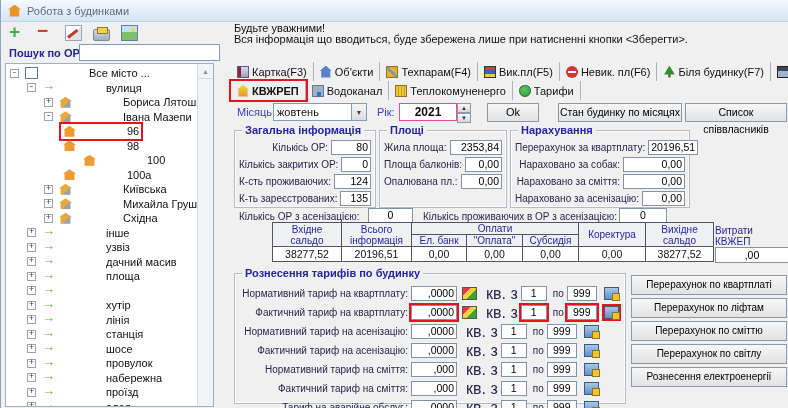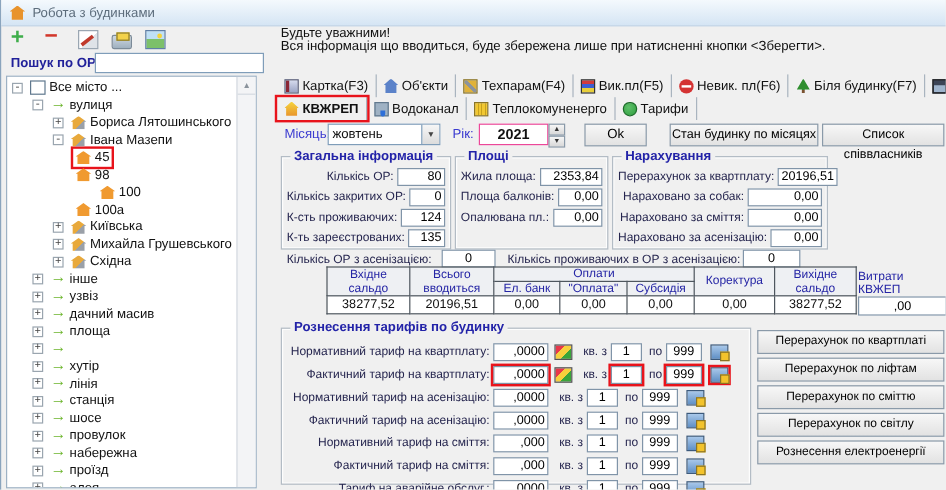--- a/index.html
+++ b/index.html
@@ -43,21 +43,21 @@
     font-size:9px; line-height:7px; text-align:center; margin-right:4px; font-family:"Liberation Mono",monospace; }
   .tico { width:13px; height:11px; min-width:13px; display:inline-block; margin-right:3px; }
   .tico[data-icon="city-icon"] { background:linear-gradient(#a8bcd0,#7e96ac); border:1px solid #60788e;
     background-image:repeating-linear-gradient(90deg,rgba(255,255,255,.7) 0 2px,transparent 2px 4px); height:12px; }
   .tico[data-icon="arrow-icon"] { position:relative; }
   .tico[data-icon="arrow-icon"]::before { content:"→"; position:absolute; top:-3px; color:#6cb52d; font-weight:bold; font-size:13px; }
   .tico[data-icon="street-icon"] { background:linear-gradient(135deg,#e8a93c 60%,#9aa0a8 60%);
     clip-path:polygon(50% 0,100% 42%,88% 42%,88% 100%,12% 100%,12% 42%,0 42%); }
   .tico[data-icon="house-icon"] { background:#f09a30;
     clip-path:polygon(50% 0,100% 42%,88% 42%,88% 100%,12% 100%,12% 42%,0 42%); }
-  .sel-target { display:inline-flex; align-items:center; padding:0 2px; }
+  .sel-target { display:inline-flex; align-items:center; padding:0 2px;gap:48px; }
   .vscroll { position:absolute; right:0; top:0; width:16px; height:100%; background:#f3f4f6; border-left:1px solid #d4dae0; }
   .scroll-up { height:15px; border-bottom:1px solid #d4dae0; color:#8a939c; font-size:7px; text-align:center; line-height:15px; cursor:pointer; }
   
   .notice { position:absolute; left:233px; top:23px; line-height:11px; color:#101010; }
   
   .tabs { position:absolute; left:230px; height:19px; display:flex; align-items:stretch; }
   .tabs1 { top:62px; } .tabs2 { top:81px; }
   .tab { display:flex; align-items:center; gap:3px; padding:0 6px; border-right:1px solid #a9b4bf; cursor:pointer; white-space:nowrap; }
   .tab.active { font-weight:bold; }
   .tabico { width:12px; height:12px; min-width:12px; display:inline-block; position:relative; }
@@ -112,21 +112,21 @@
   .exp-field { position:absolute; left:714px; top:247px; width:74px; height:16px; line-height:14px; }
   
   .tar-grp { left:233px; top:273px; width:392px; height:131px; }
   .tar-grp .grp-title { color:#2323a8; }
   .tar-rows { position:absolute; left:4px; top:10px; right:2px; }
   .trow { display:flex; align-items:center; height:19px; white-space:nowrap; }
   .trow .tlabel { width:172px; min-width:172px; text-align:right; font-size:10px; color:#26264f; padding-right:3px; }
   .tval { width:46px; min-width:46px; height:15px; }
   .mico { width:15px; height:13px; margin-left:5px; border:1px solid #555;
     background:linear-gradient(135deg,#e8374a 32%,#f7d03c 32% 62%,#3aa53a 62%); }
-  .kvz { margin-left:9px; font-size:10px; color:#26264f; }
+  .kvz { margin-left:9px; font-size:16px; color:#26264f; }
   .tfrom { width:26px; min-width:26px; margin-left:3px; height:15px; }
   .po { margin-left:6px; font-size:10px; color:#26264f; }
   .tto { width:30px; min-width:30px; margin-left:3px; height:15px; }
   .calc-ico { width:15px; height:13px; margin-left:7px; position:relative; cursor:pointer;
     background:linear-gradient(#a9c8ea,#5f8fc5); border:1px solid #3c5a7c; }
   .calc-ico::after { content:""; position:absolute; right:-2px; bottom:-2px; width:6px; height:6px; background:#f3c32c; border:1px solid #8a7425; }
   
   .side-btns { position:absolute; left:630px; top:275px; width:156px; }
   .side-btns .btn { position:relative; display:block; width:100%; height:20px; line-height:18px; margin-bottom:3px; font-size:10px; font-family:inherit; }
   
@@ -183,21 +183,21 @@
         <span class="sel-target">
           <span class="tico" data-icon="street-icon"></span>
           <span class="tree-label">Івана Мазепи</span>
         </span>
       </div>
 
       <div class="tree-row" style="padding-left: 55px;">
 
         <span class="sel-target red-note">
           <span class="tico" data-icon="house-icon"></span>
-          <span class="tree-label">45</span>
+          <span class="tree-label">96</span>
         </span>
       </div>
 
       <div class="tree-row" style="padding-left: 55px;">
 
         <span class="sel-target">
           <span class="tico" data-icon="house-icon"></span>
           <span class="tree-label">98</span>
         </span>
       </div>
@@ -508,21 +508,21 @@
 
 <span class="asen-lbl" style="left:238px">Кількісь ОР з асенізацією:</span>
 <div class="field asen-field center" style="left:367px;width:45px">0</div>
 <span class="asen-lbl" style="left:422px">Кількісь проживаючих в ОР з асенізацією:</span>
 <div class="field asen-field center" style="left:618px;width:48px">0</div>
 
 <table class="btable">
   <tbody>
       <tr>
     <th rowspan="2" style="width:69px"><span>Вхідне</span><br><span>сальдо</span></th>
-    <th rowspan="2" style="width:70px"><span>Всього</span><br><span>вводиться</span></th>
+    <th rowspan="2" style="width:70px"><span>Всього</span><br><span>інформація</span></th>
     <th colspan="3">Оплати</th>
     <th rowspan="2" style="width:67px">Коректура</th>
     <th rowspan="2" style="width:68px"><span>Вихідне</span><br><span>сальдо</span></th>
   </tr>
   <tr>
     <th style="width:55px">Ел. банк</th>
     <th style="width:56px">"Оплата"</th>
     <th style="width:56px">Субсидія</th>
   </tr>
   <tr>

